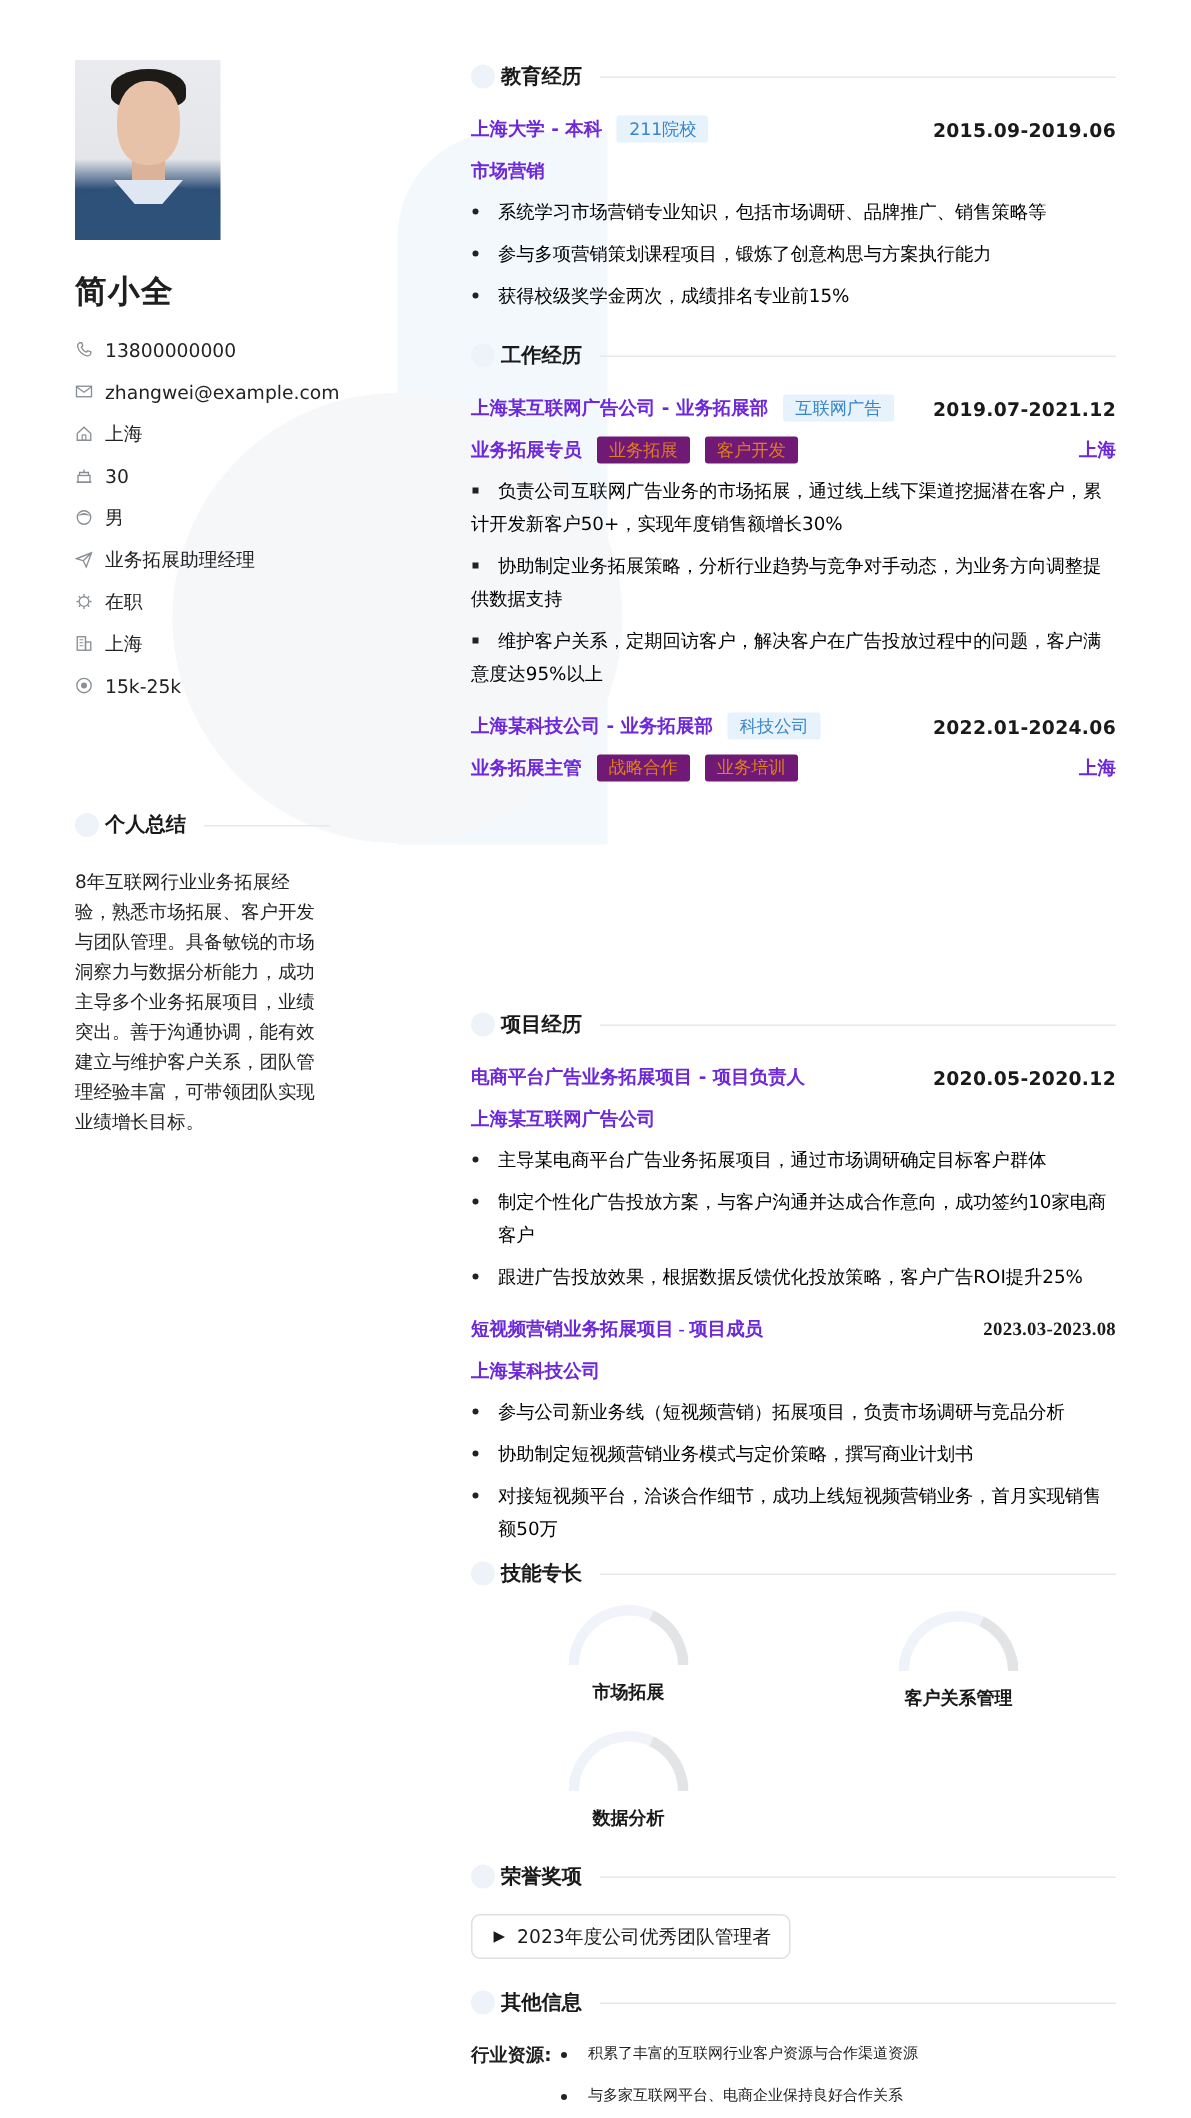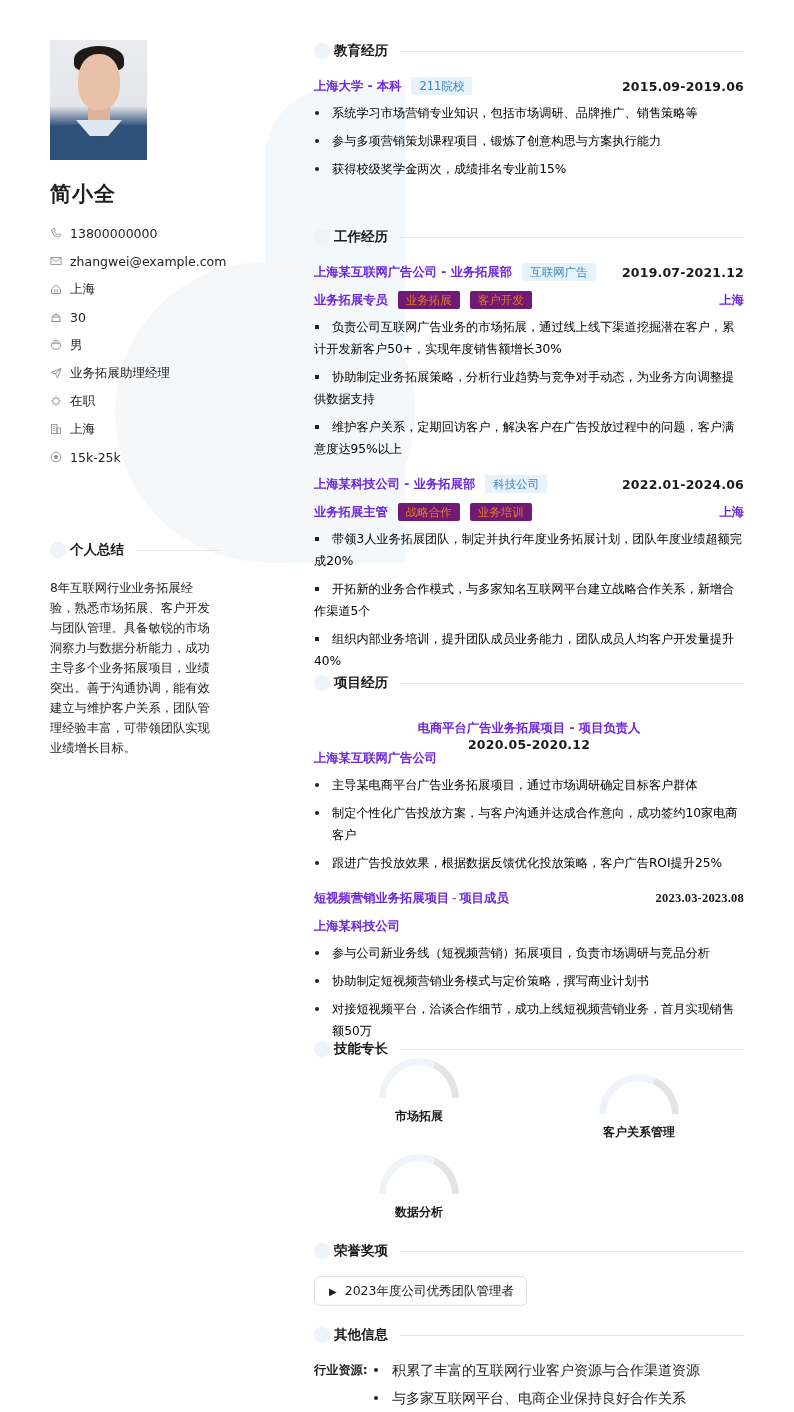--- a/index.html
+++ b/index.html
@@ -54,21 +54,21 @@
   .gauge { width: 80px; height: 40px; margin: 0 auto; position: relative; overflow: hidden; }
   .gauge::before { content: ""; position: absolute; left: 0; top: 0; width: 80px; height: 80px; border-radius: 50%; border: 7px solid; border-color: #f0f4fa #e3e4e6 #e3e4e6 #eef3fa; transform: rotate(-20deg); box-sizing: border-box; }
   .skill-label { font-size: 12px; font-weight: bold; margin-top: 10px; color: #1a1a1a; }
 
   .award-box { display: inline-flex; align-items: center; height: 30px; padding: 0 12px 0 14px; border: 1px solid #dcdfe3; border-radius: 6px; font-size: 12.5px; color: #1a1a1a; }
   .award-arrow { font-size: 10px; margin-right: 8px; }
 
   .other-row { display: flex; }
   .other-label { font-size: 12.2px; font-weight: bold; width: 58px; line-height: 22px; }
   .other-list { list-style: none; }
-  .other-list li { position: relative; padding-left: 20px; font-size: 14px; line-height: 22px; margin-bottom: 6px; }
+  .other-list li { position: relative; padding-left: 20px; font-size: 10px; line-height: 22px; margin-bottom: 6px; }
   .other-list li::before { content: ""; position: absolute; left: 2px; top: 9px; width: 4px; height: 4px; border-radius: 50%; background: #222; }
 </style>
 </head>
 <body>
 
 <div class="bg-bar"></div>
 <div class="bg-disk"></div>
 
 <div class="page">
 
@@ -182,20 +182,23 @@
         <span class="sec-title">教育经历</span>
         <span class="sec-line"></span>
       </div>
       <div class="row" style="margin-top:14px;">
         <div class="row-left">
           <span class="strong">上海大学 - 本科</span>
           <span class="tag tag-blue">211院校</span>
         </div>
         <span class="date">2015.09-2019.06</span>
       </div>
+      <div class="row" style="margin-top:8px;">
+        <span class="strong">市场营销</span>
+      </div>
       <ul class="bullets">
         <li>系统学习市场营销专业知识，包括市场调研、品牌推广、销售策略等</li>
         <li>参与多项营销策划课程项目，锻炼了创意构思与方案执行能力</li>
         <li>获得校级奖学金两次，成绩排名专业前15%</li>
       </ul>
     </div>
 
     <div class="section" style="top:186px;">
       <div class="sec-head">
         <span class="sec-dot"></span>
@@ -232,35 +235,30 @@
         <span class="date">2022.01-2024.06</span>
       </div>
       <div class="row" style="margin-top:8px;font-family:Liberation Serif, serif;">
         <div class="row-left">
           <span class="strong">业务拓展主管</span>
           <span class="tag tag-orange">战略合作</span>
           <span class="tag tag-orange">业务培训</span>
         </div>
         <span class="strong">上海</span>
       </div>
-      <ul class="bullets sq">
-        <li>带领3人业务拓展团队，制定并执行年度业务拓展计划，团队年度业绩超额完成20%</li>
-        <li>开拓新的业务合作模式，与多家知名互联网平台建立战略合作关系，新增合作渠道5个</li>
-        <li>组织内部业务培训，提升团队成员业务能力，团队成员人均客户开发量提升40%</li>
-      </ul>
     </div>
 
     <div class="section" style="top:632px;">
       <div class="sec-head">
         <span class="sec-dot"></span>
         <span class="sec-title">项目经历</span>
         <span class="sec-line"></span>
       </div>
 
-      <div class="row" style="margin-top:26px;flex-direction:column;">
+      <div class="row" style="margin-top:14px;">
         <span class="strong">电商平台广告业务拓展项目 - 项目负责人</span>
         <span class="date">2020.05-2020.12</span>
       </div>
       <div class="row" style="margin-top:8px;">
         <span class="strong">上海某互联网广告公司</span>
       </div>
       <ul class="bullets">
         <li>主导某电商平台广告业务拓展项目，通过市场调研确定目标客户群体</li>
         <li>制定个性化广告投放方案，与客户沟通并达成合作意向，成功签约10家电商客户</li>
         <li>跟进广告投放效果，根据数据反馈优化投放策略，客户广告ROI提升25%</li>
@@ -279,21 +277,21 @@
         <li>对接短视频平台，洽谈合作细节，成功上线短视频营销业务，首月实现销售额50万</li>
       </ul>
     </div>
 
     <div class="section" style="top:998px;height:190px;">
       <div class="sec-head">
         <span class="sec-dot"></span>
         <span class="sec-title">技能专长</span>
         <span class="sec-line"></span>
       </div>
-      <div class="skill" style="left:45px; top:20px;">
+      <div class="skill" style="left:45px; top:32px;">
         <div class="gauge"></div>
         <div class="skill-label">市场拓展</div>
       </div>
       <div class="skill" style="left:265px; top:36px;">
         <div class="gauge"></div>
         <div class="skill-label">客户关系管理</div>
       </div>
       <div class="skill" style="left:45px; top:116px;">
         <div class="gauge"></div>
         <div class="skill-label">数据分析</div>

